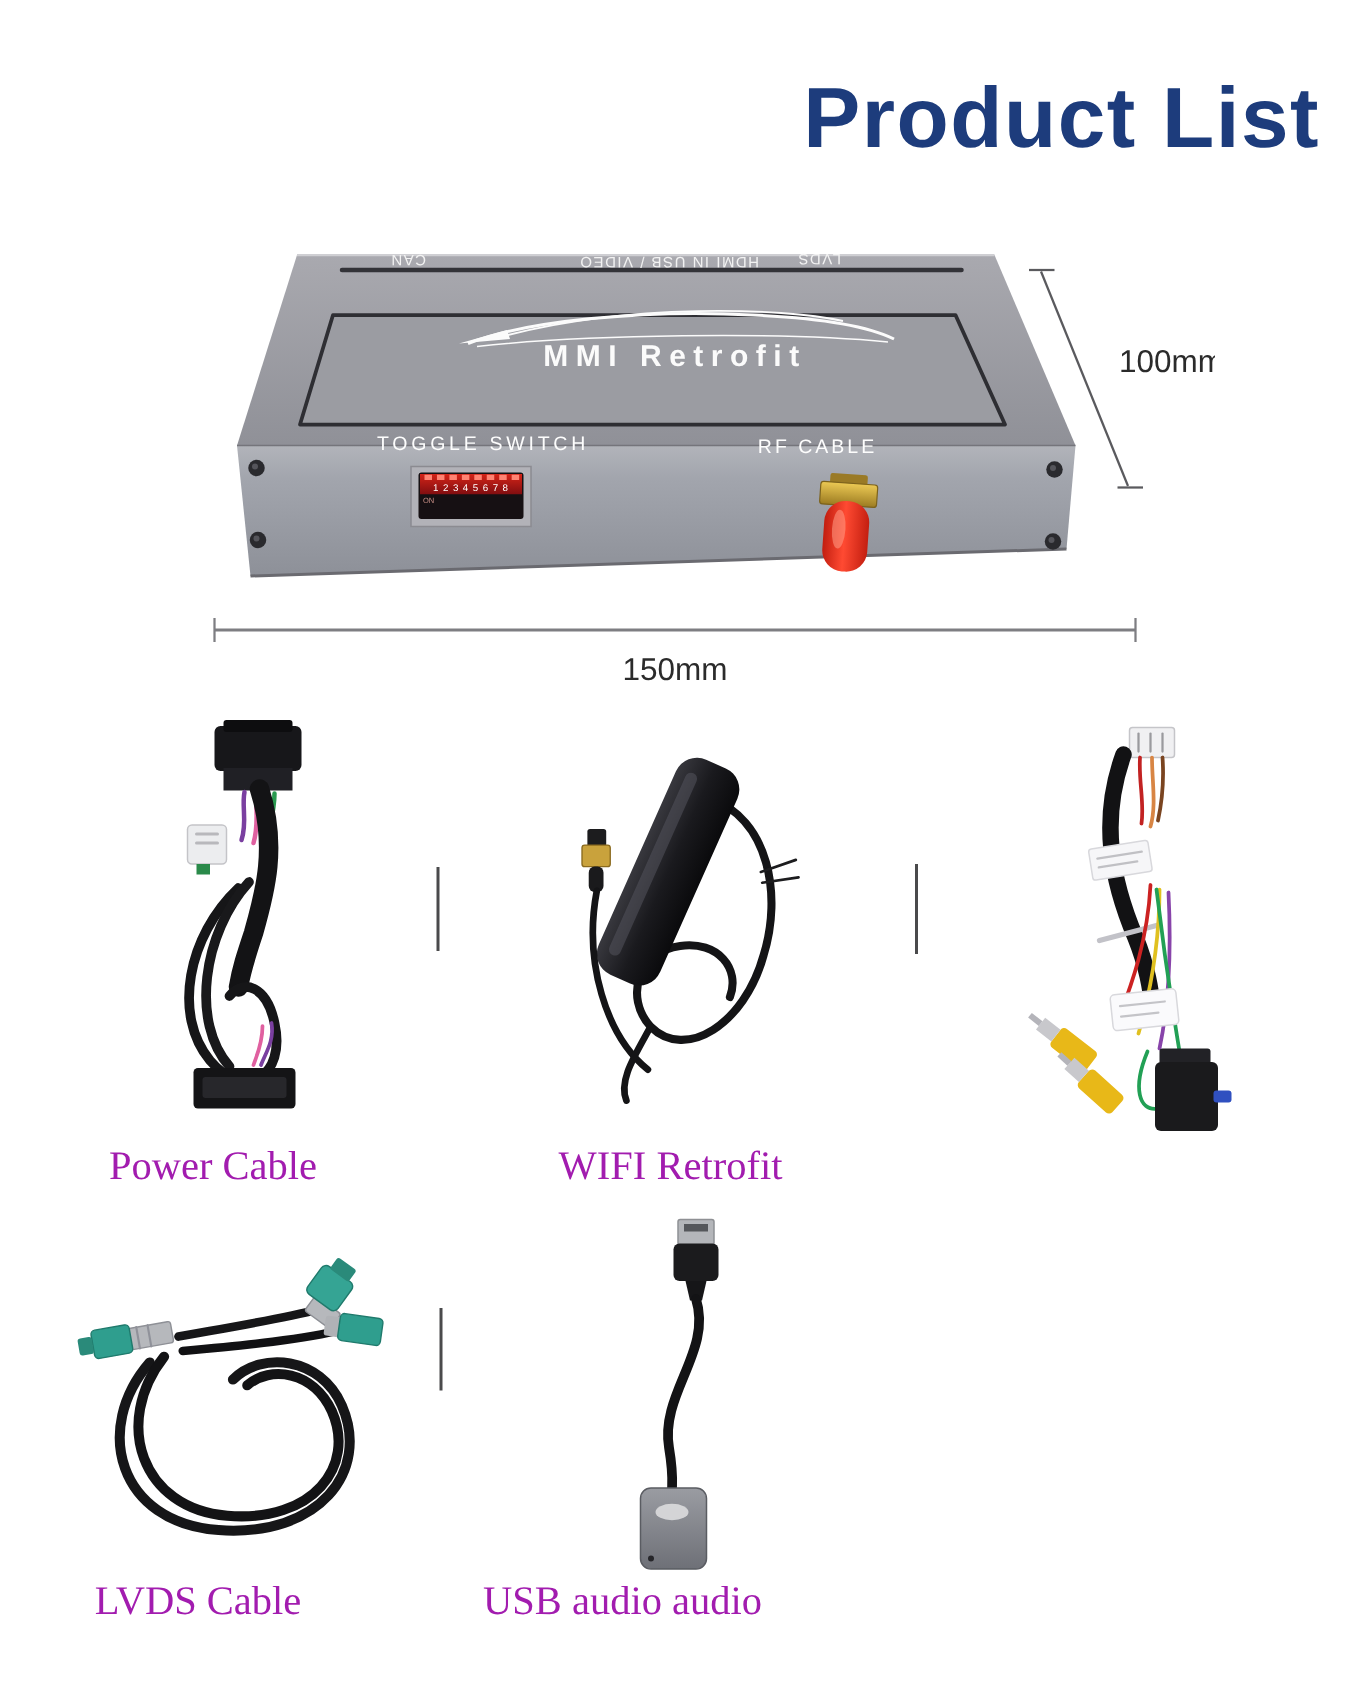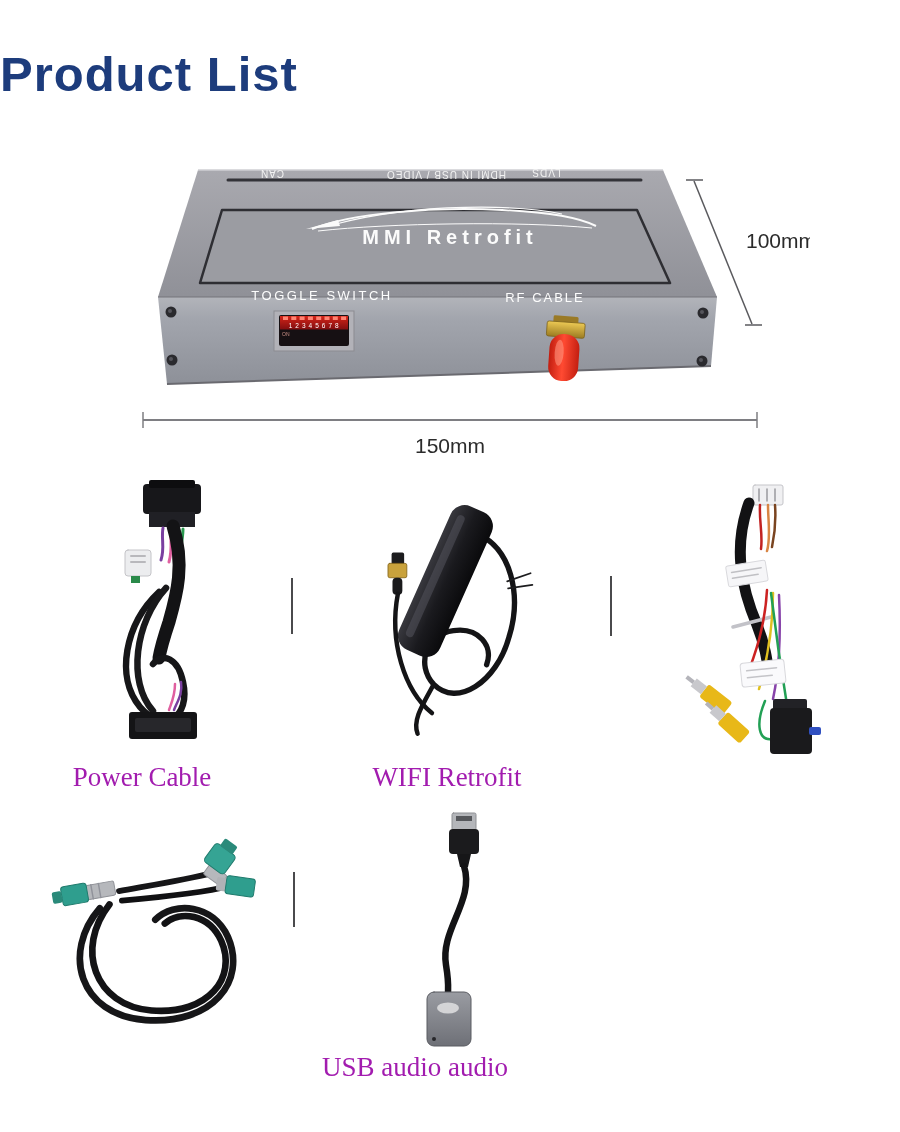--- a/index.html
+++ b/index.html
@@ -1,22 +1,22 @@
 <!DOCTYPE html>
 <html><head>
 <meta charset="utf-8">
 <style>
   html,body{margin:0;padding:0;background:#fff;}
   .canvas{
     position:relative;width:900px;height:1132px;background:#ffffff;
     overflow:hidden;font-family:"Liberation Sans", sans-serif;
   }
   .page-title{
-    position:absolute;top:46px;left:0;width:880px;text-align:left;
-    font-size:49px;font-weight:bold;letter-spacing:1px;color:#1d3c7c;
+    position:absolute;top:46px;left:0;width:880px;text-align:right;
+    font-size:57px;font-weight:bold;letter-spacing:1px;color:#1d3c7c;
   }
   .device-svg{position:absolute;left:130px;top:140px;}
   .product-svg{position:absolute;}
   .divider{position:absolute;width:2px;background:#4a4a4c;}
   .prod-label{
     position:absolute;width:220px;text-align:center;
     font-size:27px;color:#a21caf;font-family:Liberation Serif, serif;
   }
   svg text{font-family:"Liberation Sans", sans-serif;}
 </style>
@@ -264,15 +264,16 @@
       <path d="M75,51 L89,51 L86,64 L78,64 Z" fill="#161618"></path>
       <path d="M82,63 C93,98 58,126 64,162 C67,180 66,186 66,190" stroke="#131315" stroke-width="6.5"></path>
       <rect x="45" y="189" width="44" height="54" rx="7" fill="url(#boxGrad)" stroke="#5a5c62" stroke-width="1"></rect>
       <ellipse cx="66" cy="205" rx="11" ry="5.5" fill="#e0e0e2" opacity="0.85"></ellipse>
       <circle cx="52" cy="236" r="2" fill="#26262a"></circle>
     </g>
   </svg>
 
   <div class="divider" style="left:293px;top:872px;height:55px;"></div>
 
+  <div class="prod-label" style="left:22px;top:1052px;">LVDS Cable</div>
   <div class="prod-label" style="left:305px;top:1052px;">USB audio audio</div>
 
 </div>
 
 </body></html>

